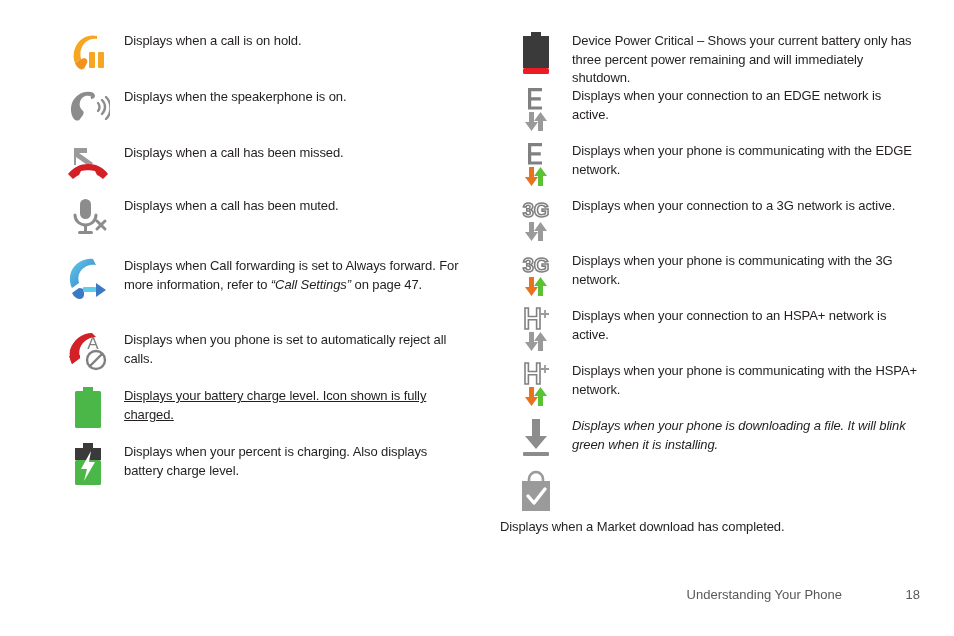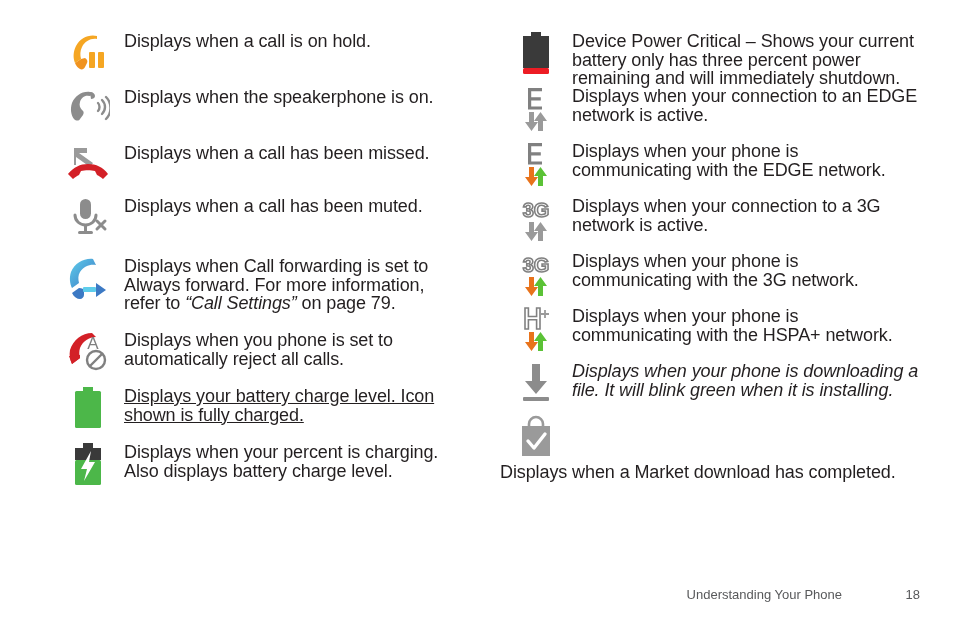--- a/index.html
+++ b/index.html
@@ -38,21 +38,21 @@
     flex: 0 0 auto;
     width: 72px;
     display: flex;
     align-items: center;
     justify-content: center;
   }
   .icon-cell svg { display: block; }
 
   .desc-cell {
     flex: 1 1 auto;
-    font-size: 18px;
+    font-size: 13px;
     line-height: 18.6px;
     color: #231f20;
     letter-spacing: -0.1px;
     padding-top: 2px;
   }
   .desc-cell i { font-style: italic; }
 
   .footer {
     position: absolute;
     left: 0;
@@ -129,21 +129,21 @@
               <stop offset="100%" stop-color="#3C79C4"></stop>
             </linearGradient>
           </defs>
           <path d="M30 4c-9 -1 -18 4 -22 13c-2 6 -1 12 1 16l7 -5c-1 -4 -1 -8 1 -11c4 -6 10 -8 16 -7z" fill="url(#cfgrad)"></path>
           <path d="M16 33l-7 5c2 4 5 6 8 6c2 0 4 -2 4 -4l0 -4c0 -2 -2 -3 -5 -3z" fill="#3C79C4"></path>
           <rect x="20" y="32" width="13" height="5" rx="1" fill="#5ECDEB"></rect>
           <path d="M33 28l10 7l-10 7z" fill="#3C79C4"></path>
         </svg>
       </div>
       <div class="desc-cell">
-        <span>Displays when Call forwarding is set to Always forward. For more information, refer to </span><i>“Call Settings”</i><span> on page 79.</span>
+        <span>Displays when Call forwarding is set to Always forward. For more information, refer to </span><i>“Call Settings”</i><span> on page 47.</span>
       </div>
     </div>
 
     <div class="icon-row" style="height:56px;">
       <div class="icon-cell">
         <svg width="50" height="48" viewBox="0 0 50 48">
           <path d="M29 4c-10 0 -19 7 -22 17c-1 5 0 10 2 14l8 -6c-1 -3 -1 -7 0 -10c3 -7 9 -11 16 -11z" fill="#D32027"></path>
           <path d="M17 29l-8 6l-3 -8l11 -1z" fill="#D32027"></path>
           <text x="30" y="20" font-family="Liberation Sans, sans-serif" font-size="17" fill="#808080" text-anchor="middle">A</text>
           <circle cx="33" cy="31" r="9" fill="none" stroke="#808080" stroke-width="2.4"></circle>
@@ -227,20 +227,31 @@
       <div class="icon-cell">
         <svg width="44" height="48" viewBox="0 0 44 48">
           <text x="22" y="22" font-family="Liberation Sans, sans-serif" font-size="20" font-weight="bold" fill="none" stroke="#808080" stroke-width="1.6" text-anchor="middle">3G</text>
           <path d="M15 27h5v10h4l-6.5 9l-6.5 -9h4z" fill="#E8731C"></path>
           <path d="M29 46h-5v-10h-4l6.5 -9l6.5 9h-4z" fill="#5BC236"></path>
         </svg>
       </div>
       <div class="desc-cell">Displays when your phone is communicating with the 3G network.</div>
     </div>
 
+    <div class="icon-row" style="height:55px;">
+      <div class="icon-cell">
+        <svg width="44" height="48" viewBox="0 0 44 48">
+          <path d="M11 3h3.4v8.5h8.2v-8.5h3.4v21h-3.4v-9.3h-8.2v9.3h-3.4z" fill="none" stroke="#808080" stroke-width="1.6"></path>
+          <path d="M31 5v8M27 9h8" stroke="#9A9A9A" stroke-width="1.8"></path>
+          <path d="M15 27h5v10h4l-6.5 9l-6.5 -9h4z" fill="#9A9A9A"></path>
+          <path d="M29 46h-5v-10h-4l6.5 -9l6.5 9h-4z" fill="#9A9A9A"></path>
+        </svg>
+      </div>
+      <div class="desc-cell">Displays when your connection to an HSPA+ network is active.</div>
+    </div>
 
     <div class="icon-row" style="height:55px;">
       <div class="icon-cell">
         <svg width="44" height="48" viewBox="0 0 44 48">
           <path d="M11 3h3.4v8.5h8.2v-8.5h3.4v21h-3.4v-9.3h-8.2v9.3h-3.4z" fill="none" stroke="#808080" stroke-width="1.6"></path>
           <path d="M31 5v8M27 9h8" stroke="#9A9A9A" stroke-width="1.8"></path>
           <path d="M15 27h5v10h4l-6.5 9l-6.5 -9h4z" fill="#E8731C"></path>
           <path d="M29 46h-5v-10h-4l6.5 -9l6.5 9h-4z" fill="#5BC236"></path>
         </svg>
       </div>

